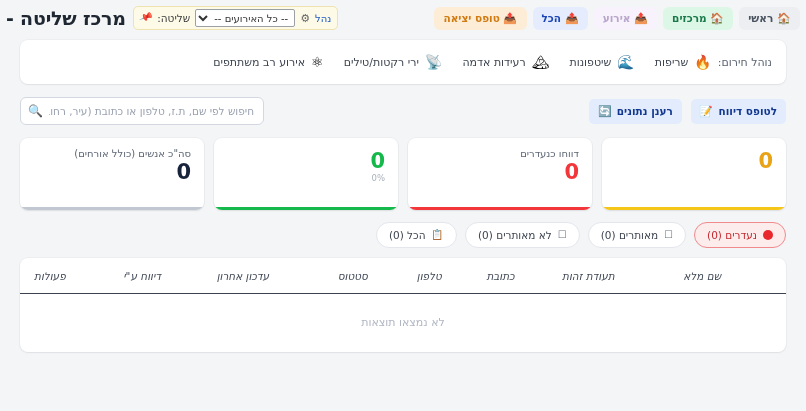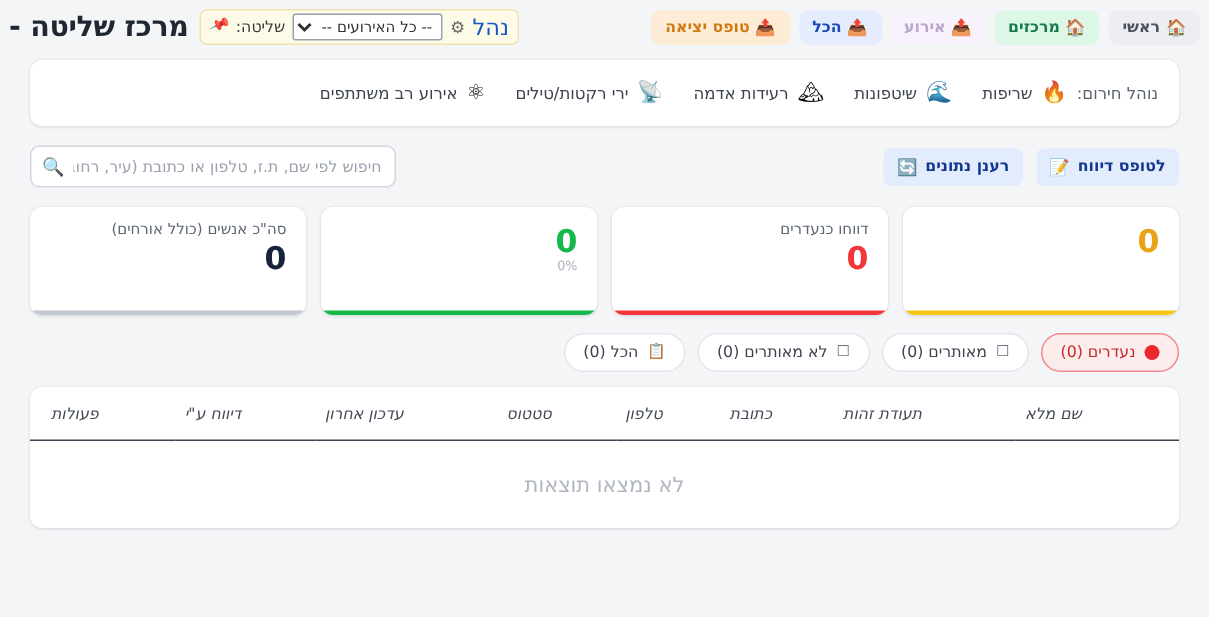--- a/index.html
+++ b/index.html
@@ -52,21 +52,21 @@
     color: #333;
     background: #fff;
     border: 1px solid #9aa0a6;
     border-radius: 2px;
     height: 18px;
     padding: 0 2px;
     direction: rtl;
   }
   .gear-icon { font-size: 11px; color: #666; line-height: 1; }
   .manage-link {
-    font-size: 15px;
+    font-size: 10px;
     color: #1a56c4;
     cursor: pointer;
   }
 
   .navbtns { display: flex; align-items: center; gap: 6px; }
   .navbtn {
     display: inline-flex;
     align-items: center;
     gap: 4px;
     height: 23px;
@@ -275,21 +275,21 @@
     padding: 12px 6px 11px 6px;
     text-align: left;
     border-bottom: 1.5px solid #3b4250;
     white-space: nowrap;
     font-style: italic;
   }
   thead th:first-child { padding-right: 14px; }
   thead th:last-child  { padding-left: 14px; }
   .empty-cell {
     text-align: center;
-    font-size: 14px;
+    font-size: 11px;
     color: #b0b6c2;
     padding: 22px 0;
   }
 </style>
 </head>
 <body>
 
 <div class="topbar">
 
   <div class="navbtns">

